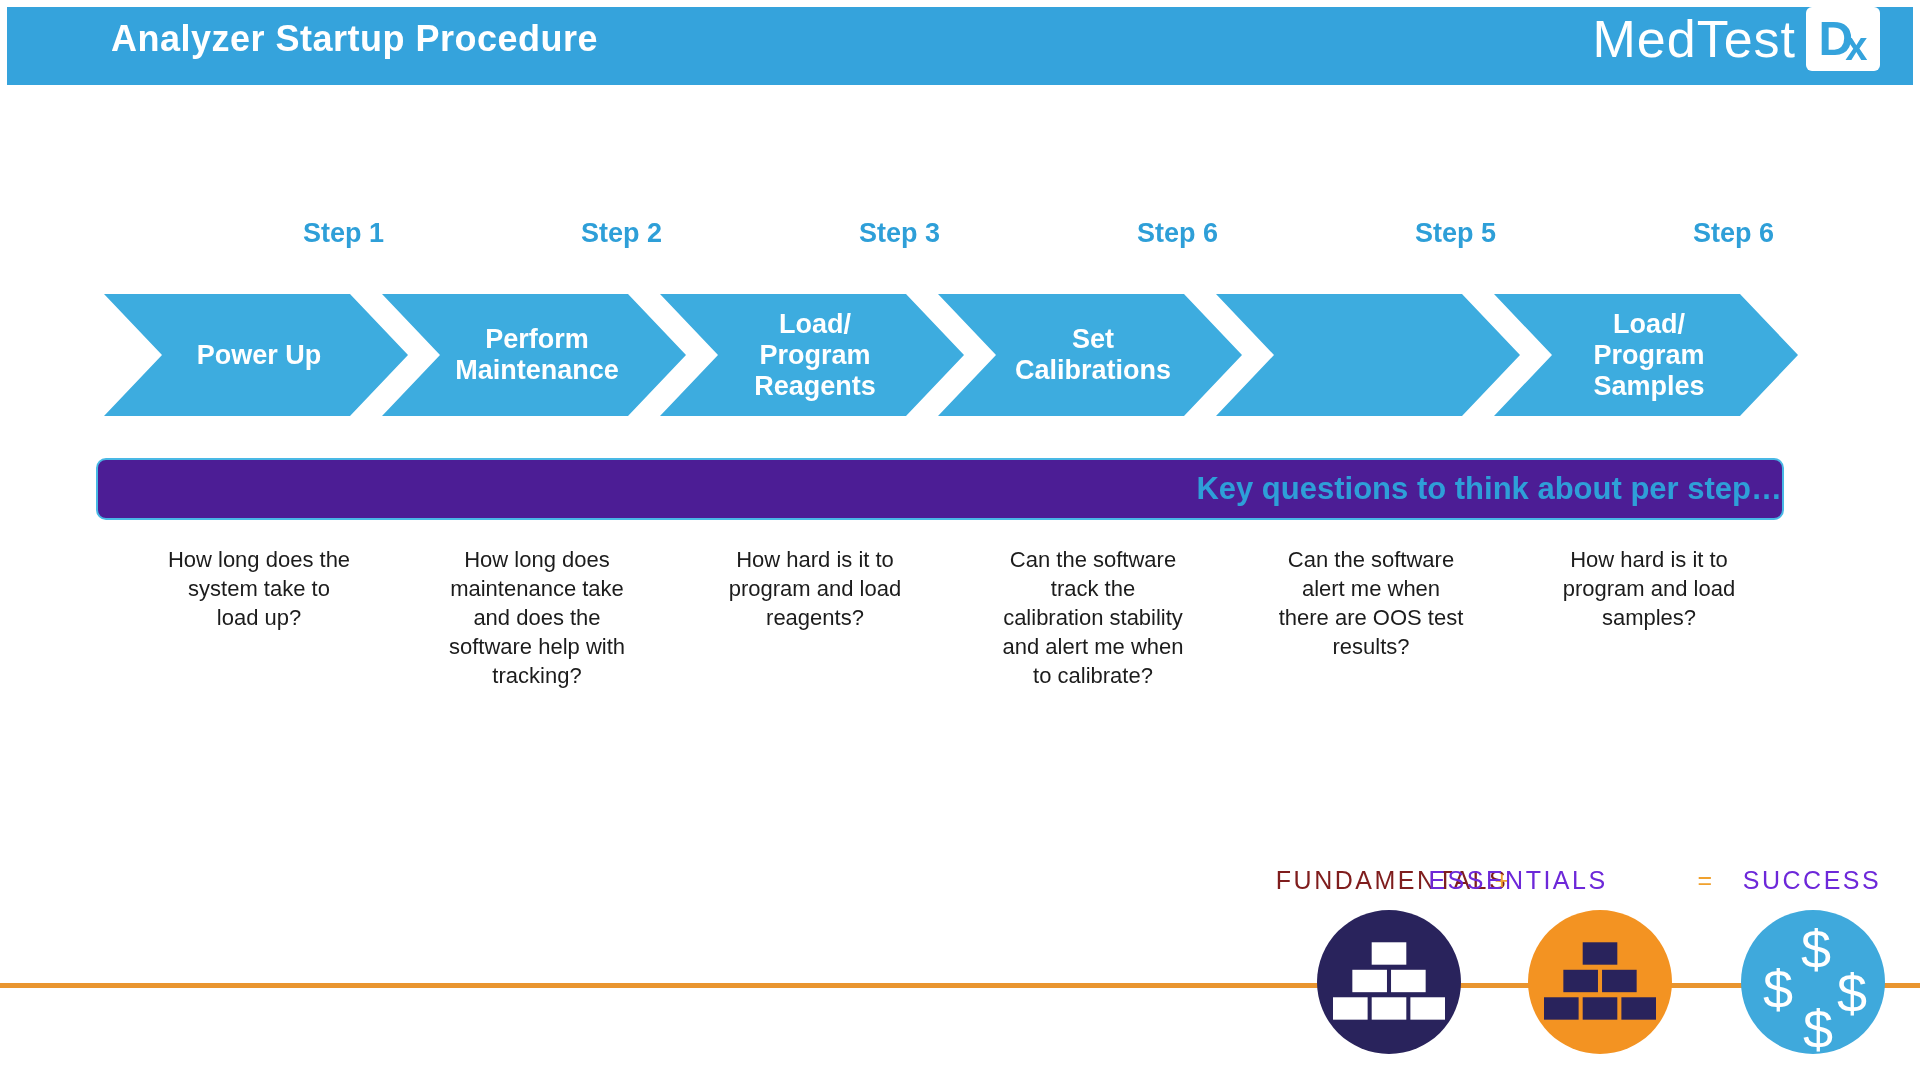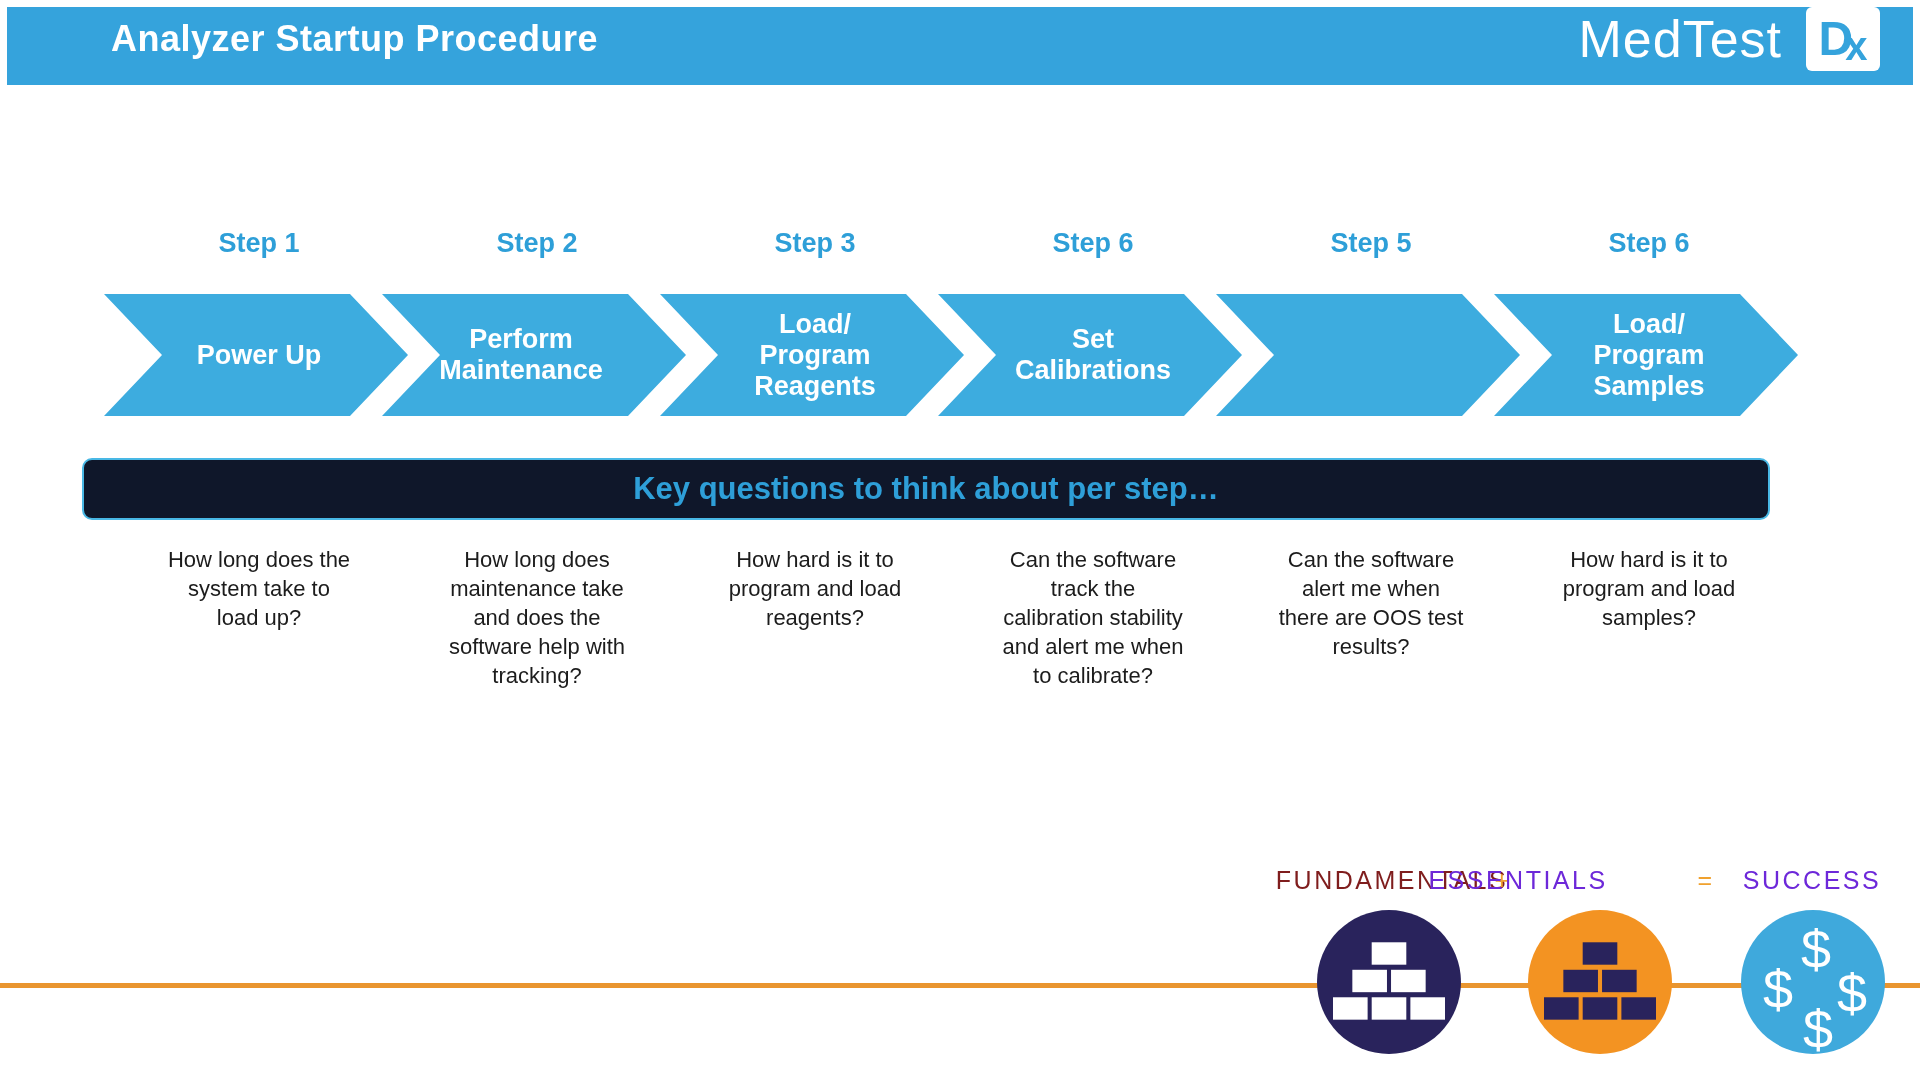--- a/index.html
+++ b/index.html
@@ -10,50 +10,50 @@
   
   .header{
     position:absolute;left:7px;top:7px;right:7px;height:78px;
     background:#35A3DC;display:flex;align-items:center;
   }
   .title{
     position:absolute;left:111px;top:0;height:78px;display:flex;align-items:center;
     color:#ffffff;font-size:36px;font-weight:bold;letter-spacing:.5px;
   }
   .logo{
-    position:absolute;right:40px;top:0;height:78px;display:flex;align-items:center;gap:24px;justify-content:center;
+    position:absolute;right:40px;top:0;height:78px;display:flex;align-items:center;gap:10px;justify-content:center;
   }
   .logo-text{
     color:#ffffff;font-size:52px;font-weight:300;letter-spacing:1px;
     font-family:"Liberation Sans","DejaVu Sans",sans-serif;
   }
   .logo-badge{
     width:74px;height:64px;background:#ffffff;border-radius:6px;
     display:flex;align-items:center;justify-content:center;position:relative;
   }
   .logo-badge .d{color:#35A3DC;font-size:48px;font-weight:bold;line-height:1;}
   .logo-badge .x{color:#35A3DC;font-size:40px;font-weight:bold;line-height:1;margin-left:-8px;margin-top:14px;}
   
   .step-label{
-    position:absolute;top:228px;width:250px;text-align:center;
+    position:absolute;top:218px;width:250px;text-align:right;
     color:#2E9FD8;font-size:27px;font-weight:bold;
   }
   
   .chevron-svg{position:absolute;left:104px;top:294px;}
   .chevron-svg polygon{fill:#3DACDF;}
   .chevron-label{
     position:absolute;top:294px;height:122px;width:250px;
     display:flex;align-items:center;justify-content:center;text-align:center;
     color:#ffffff;font-size:27px;font-weight:bold;line-height:31px;white-space:pre-line;
   }
   
   .banner{
-    position:absolute;left:82px;top:458px;width:1684px;height:58px;
-    background:#0f172a;border:2px solid #49B8E5;border-radius:10px;
-    display:flex;align-items:center;justify-content:center;
+    position:absolute;left:96px;top:458px;width:1684px;height:58px;
+    background:#4c1d95;border:2px solid #49B8E5;border-radius:10px;
+    display:flex;align-items:center;justify-content:flex-end;
   }
   .banner-text{color:#2E9FD8;font-size:31px;font-weight:bold;}
   
   .question{
     position:absolute;top:545px;width:270px;text-align:center;
     color:#1c1c1c;font-size:22px;line-height:29px;white-space:pre-line;
   }
   
   .equation-item{
     position:absolute;top:866px;transform:translateX(-50%);
@@ -103,21 +103,21 @@
   <svg class="chevron-svg" width="1694" height="122" viewBox="0 0 1694 122">
     <polygon points="0,0 246,0 304,61 246,122 0,122 58,61"></polygon>
     <polygon points="278,0 524,0 582,61 524,122 278,122 336,61"></polygon>
     <polygon points="556,0 802,0 860,61 802,122 556,122 614,61"></polygon>
     <polygon points="834,0 1080,0 1138,61 1080,122 834,122 892,61"></polygon>
     <polygon points="1112,0 1358,0 1416,61 1358,122 1112,122 1170,61"></polygon>
     <polygon points="1390,0 1636,0 1694,61 1636,122 1390,122 1448,61"></polygon>
   </svg>
 
   <div class="chevron-label" style="left:134px">Power Up</div>
-  <div class="chevron-label" style="left:396px">Perform
+  <div class="chevron-label" style="left:412px">Perform
 Maintenance</div>
   <div class="chevron-label" style="left:690px">Load/
 Program
 Reagents</div>
   <div class="chevron-label" style="left:968px">Set
 Calibrations</div>
   <div class="chevron-label" style="left:1524px">Load/
 Program
 Samples</div>
 

